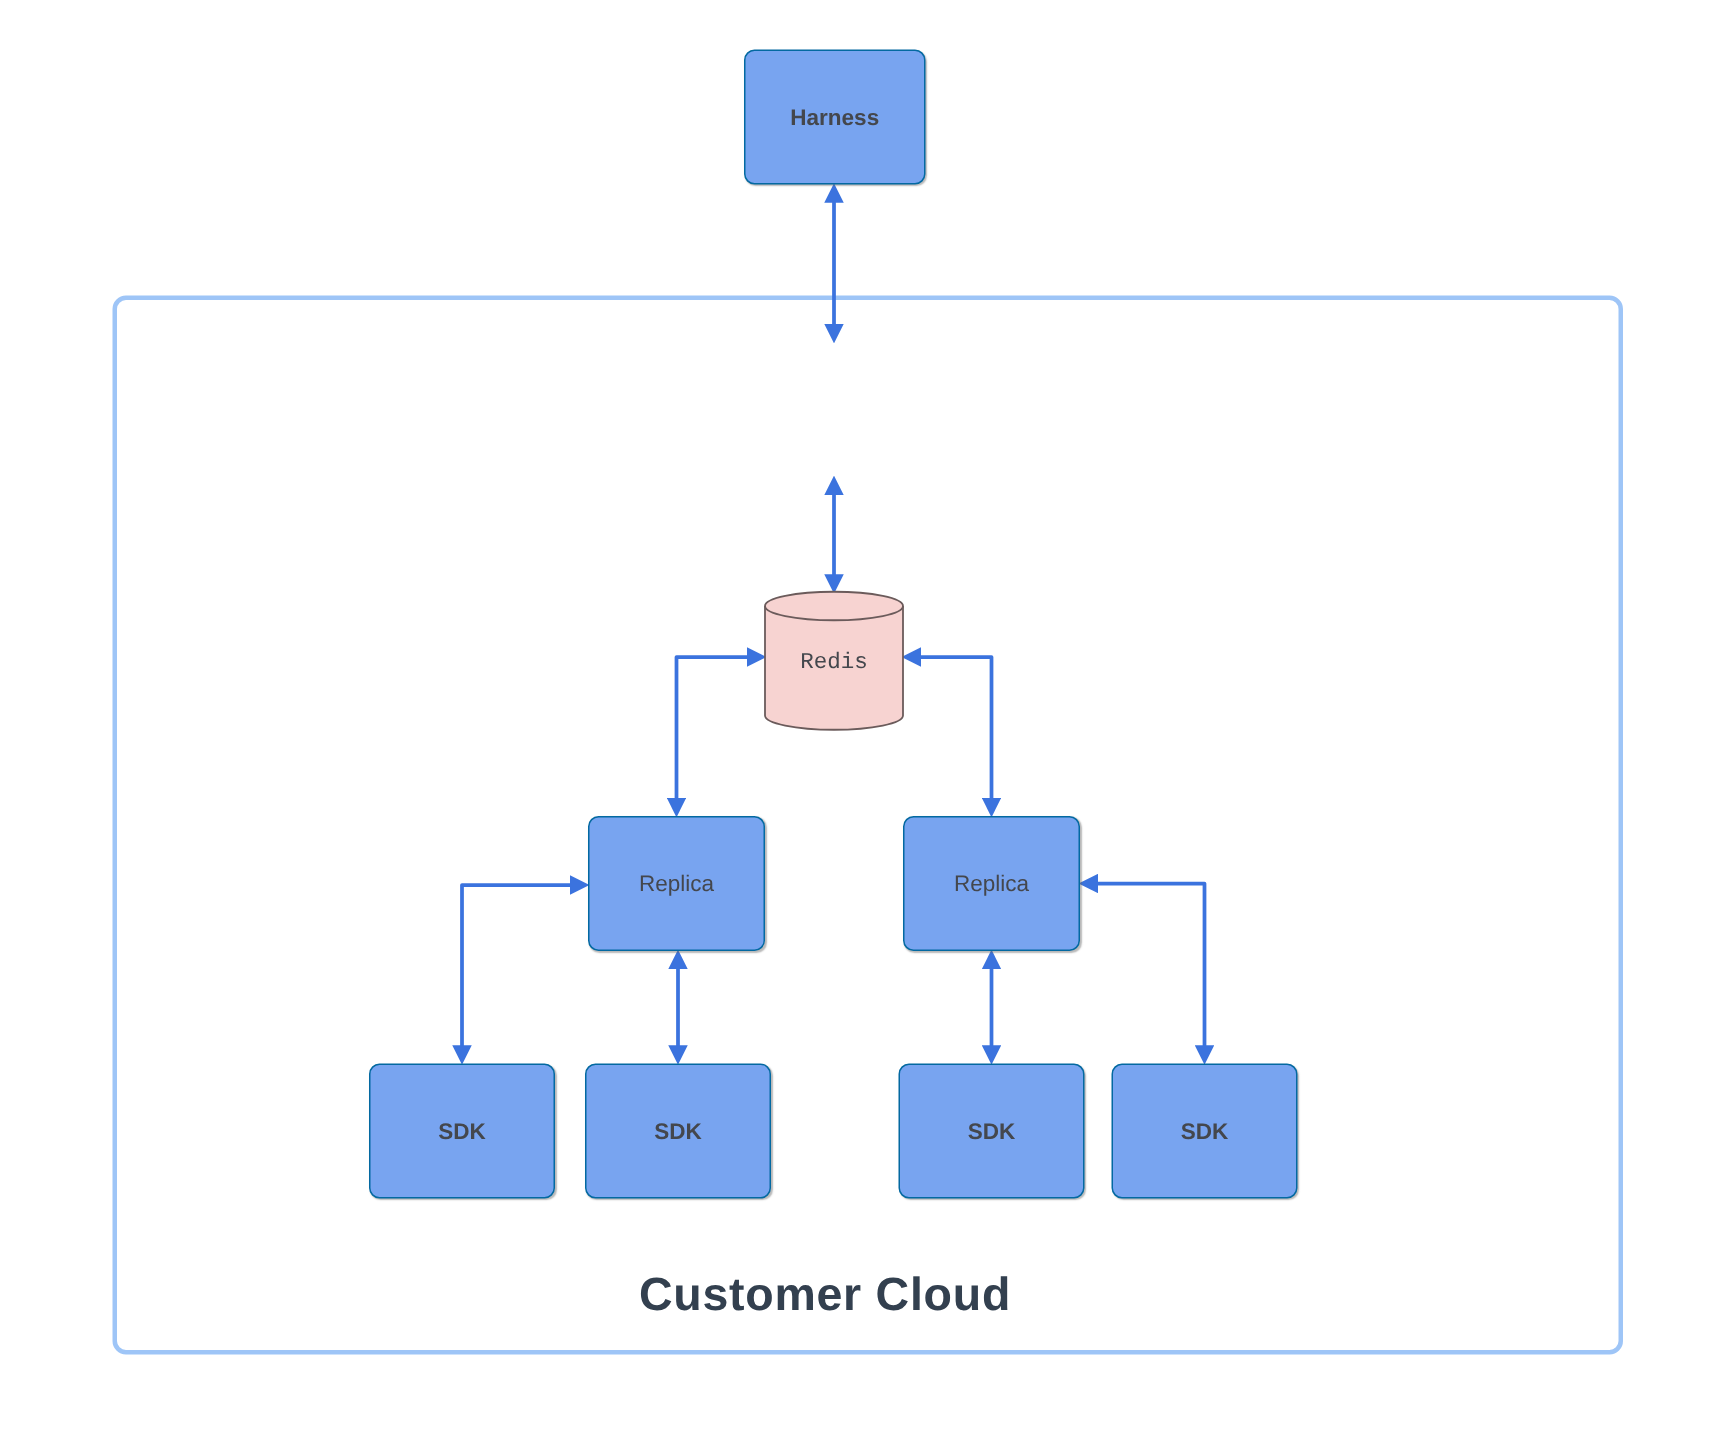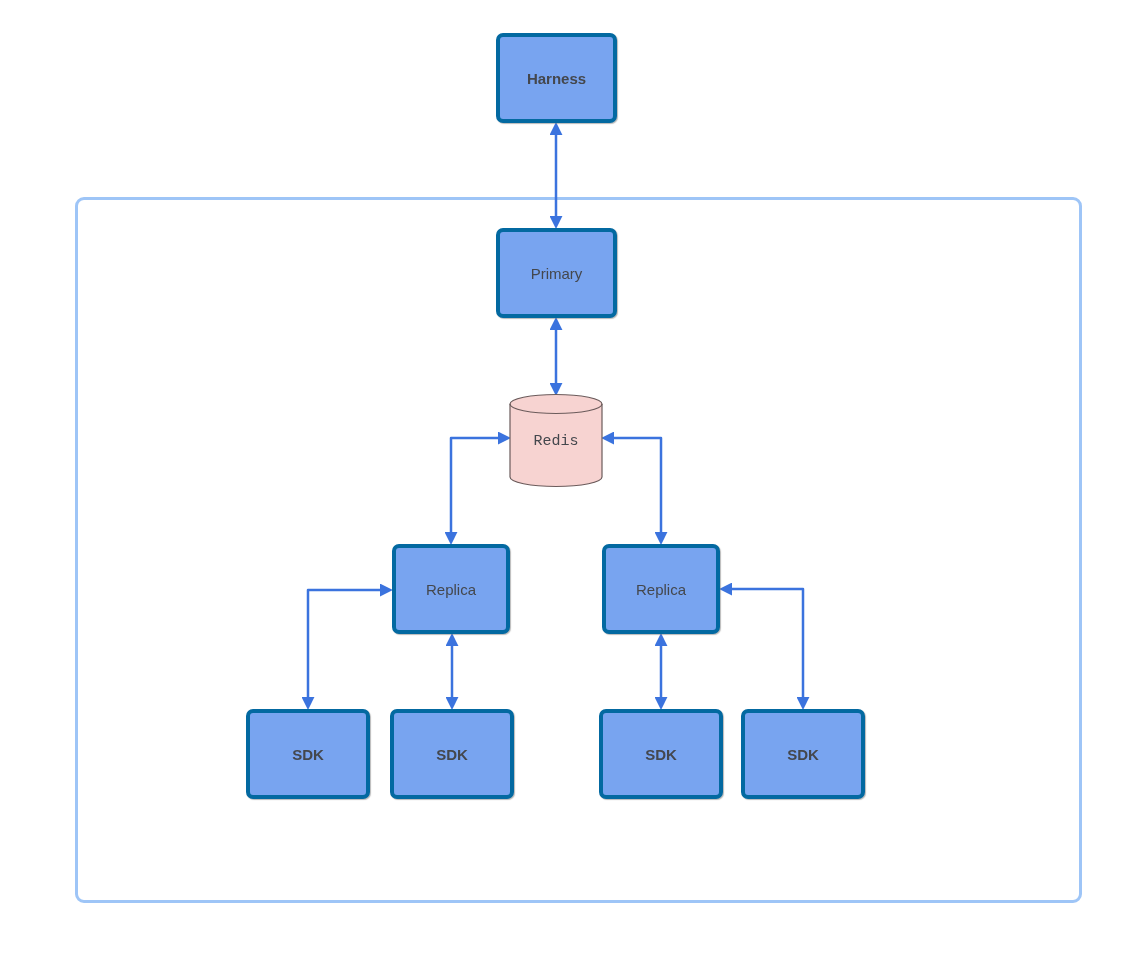--- a/index.html
+++ b/index.html
@@ -23,21 +23,21 @@
     width: 1007px; height: 706px;
     box-sizing: border-box;
     border: 3px solid #9EC5F7;
     border-radius: 9px;
     background: transparent;
   }
   .node {
     position: absolute;
     box-sizing: border-box;
     background: #78A4F0;
-    border: 4px solid #0369a1;
+    border: 1px solid #0369a1;
     border-radius: 7px;
     box-shadow: 1px 1px 1px rgba(100,100,100,0.45);
     display: flex;
     align-items: center;
     justify-content: center;
     font-size: 15px;
     color: #44474D;
   }
   .node.bold { font-weight: bold; }
   .node-harness       { left: 496px; top:  33px; width: 121px; height: 90px; }
@@ -97,23 +97,20 @@
     <g>
       <path class="cyl" d="M510,404 A46,9.5 0 0 1 602,404 L602,477 A46,9.5 0 0 1 510,477 Z"></path>
       <path class="cyl-rim" d="M510,404 A46,9.5 0 0 0 602,404"></path>
     </g>
   </svg>
 
   <div class="node bold node-harness">
     <span>Harness</span>
   </div>
 
-  <div class="node node-primary">
-    <span>Primary</span>
-  </div>
 
   <div class="redis-label">
     <span>Redis</span>
   </div>
 
   <div class="node node-replica-left">
     <span>Replica</span>
   </div>
 
   <div class="node node-replica-right">
@@ -129,14 +126,17 @@
   </div>
 
   <div class="node bold node-sdk-3">
     <span>SDK</span>
   </div>
 
   <div class="node bold node-sdk-4">
     <span>SDK</span>
   </div>
 
+  <div class="container-caption">
+    <span>Customer Cloud</span>
+  </div>
 
 </div>
 
 </body></html>

